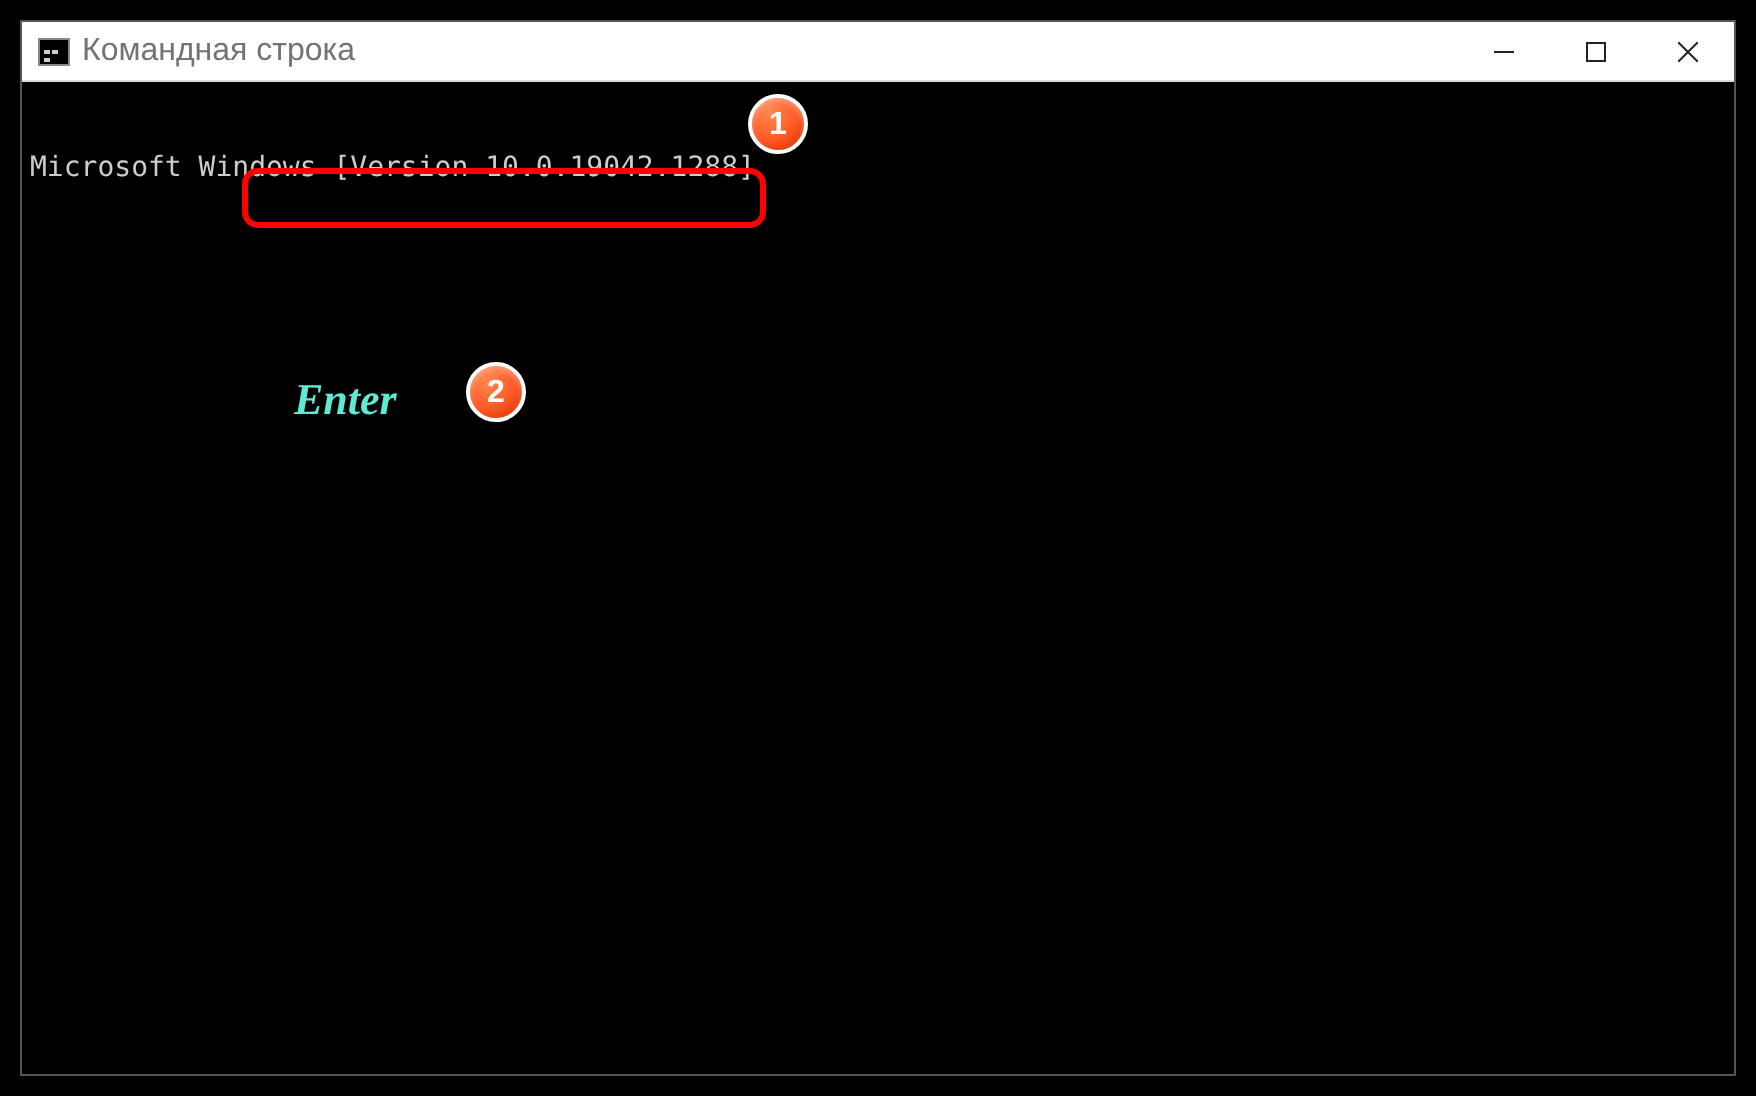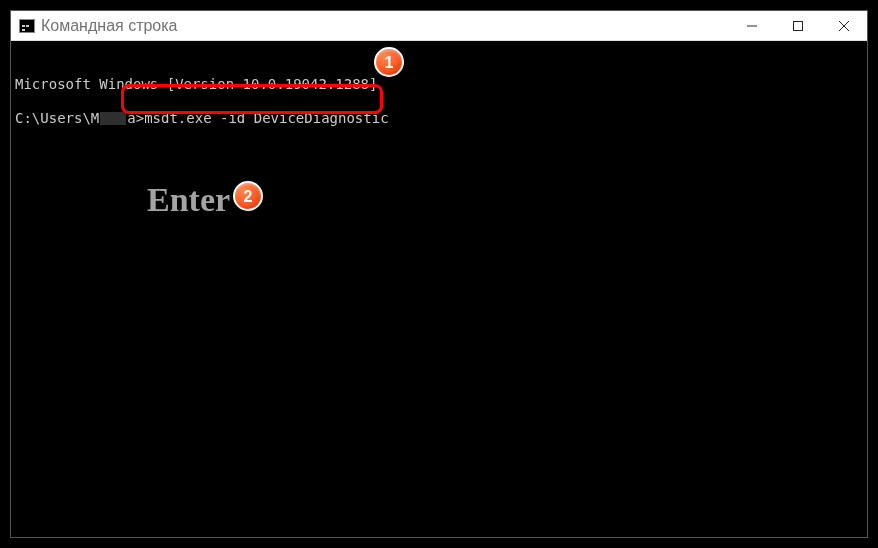--- a/index.html
+++ b/index.html
@@ -125,23 +125,24 @@
     font-size: 16px;
     display: flex;
     align-items: center;
     justify-content: center;
     pointer-events: none;
   }
   
   .enter-label {
     position: absolute;
     font-family: "Times New Roman", Georgia, serif;
-    font-size: 34px;
+    font-size: 22px;
     font-weight: bold;
-    color: #a3a3a3;
+    font-style: italic;
+    color: #5eead4;
     text-shadow: 1px 1px 0 #000, -1px -1px 0 #000, 1px -1px 0 #000, -1px 1px 0 #000, 2px 2px 3px rgba(0,0,0,0.8);
     pointer-events: none;
   }
 </style>
 </head>
 <body>
 
 <div class="outer-frame">
   <div class="window">
 
@@ -163,21 +164,20 @@
           <svg width="10" height="10">
               <line x1="0" y1="0" x2="10" y2="10" stroke="#222" stroke-width="1"></line>
               <line x1="10" y1="0" x2="0" y2="10" stroke="#222" stroke-width="1"></line>
             </svg>
         </button>
       </div>
     </div>
 
     <div class="console-area">
 <span class="console-line">Microsoft Windows [Version 10.0.19042.1288]</span>
-<span class="console-line"><span>C:\Users\М</span><span class="censored"></span><span>а&gt;</span><span>msdt.exe -id DeviceDiagnostic</span></span>
 
       <div class="highlight-box" style="left:110px; top:43px; width:262px; height:30px;"></div>
 
       <div class="callout-badge" style="left:363px; top:6px;">1</div>
 
       <div class="enter-label" style="left:136px; top:150px;">Enter</div>
 
       <div class="callout-badge" style="left:222px; top:140px;">2</div>
     </div>
 

